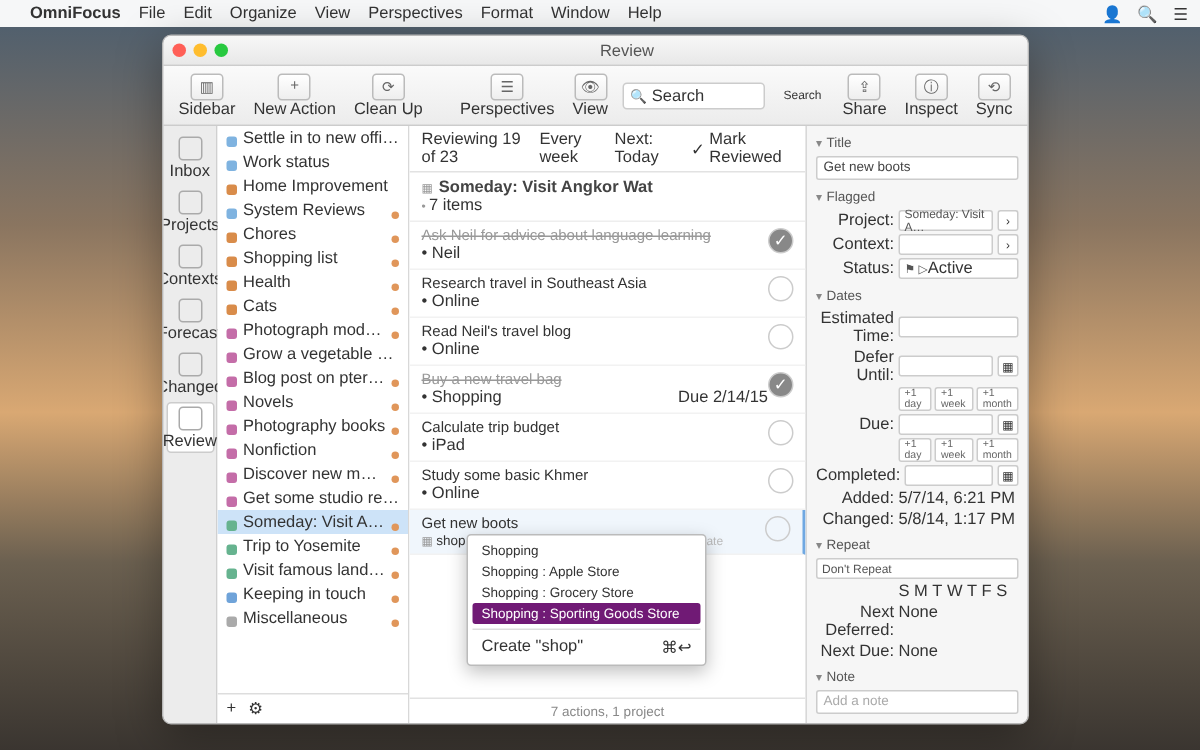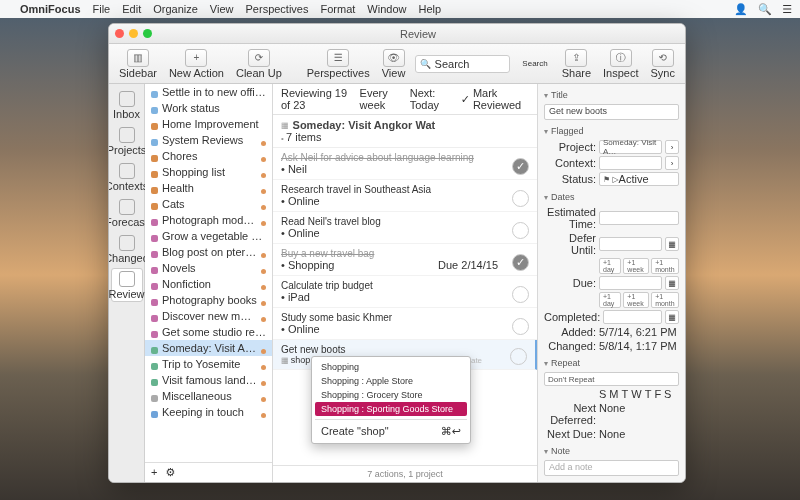--- a/index.html
+++ b/index.html
@@ -30,32 +30,32 @@
 .sitem .sic{width:7px;height:7px;border-radius:2px}
 .sitem .dot{width:5px;height:5px;border-radius:50%;background:#e0965a;margin-left:auto}
 .sidebar .sbfoot{margin-top:auto;border-top:1px solid #ddd;padding:3px 6px;display:flex;gap:8px;font-size:11px;color:#888}
 .main{flex:1;display:flex;flex-direction:column;background:#fff;overflow:hidden}
 .mhead{border-bottom:1px solid #e2e2e2;padding:3px 8px;display:flex;gap:6px;font-size:9px;color:#666;align-items:center}
 .mhead .mkrev{margin-left:auto;display:flex;gap:3px;align-items:center}
 .mtitle{padding:4px 8px;border-bottom:1px solid #eee}
 .mtitle .t{font-size:11px;font-weight:600;color:#444}
 .mtitle .sub{font-size:8px;color:#999}
 .tasks{flex:1;overflow-y:auto;position:relative}
-.task{padding:4px 8px;border-bottom:1px solid #f2f2f2;display:flex;align-items:flex-end;gap:14px}
+.task{padding:4px 8px;border-bottom:1px solid #f2f2f2;display:flex;align-items:flex-start;gap:0}
 .task .tc{flex:1}
 .task .tn{font-size:10px;color:#333}
 .task .tn.strike{text-decoration:line-through;color:#999}
 .task .tm{font-size:8px;color:#999}
 .task .chk{width:17px;height:17px;border:1px solid #ccc;border-radius:50%;display:flex;align-items:center;justify-content:center;font-size:11px;color:#888}
 .task .chk.done{background:#888;color:#fff}
 .task.sel{background:#f0f6fc;border-right:2px solid #6fa8e2}
 .task.sel input{border:none;outline:none;font-size:9px;background:transparent;width:60px}
 .dropdown{position:absolute;left:38px;top:208px;width:160px;background:#fff;border:1px solid #bbb;border-radius:3px;box-shadow:0 4px 12px rgba(0,0,0,.25);z-index:10;padding:3px}
 .dropdown .di{padding:2px 6px;font-size:9px;color:#333}
-.dropdown .di.sel{background:#be185d;color:#fff;border-radius:2px}
+.dropdown .di.sel{background:#701a75;color:#fff;border-radius:2px}
 .dropdown .dsep{height:1px;background:#ddd;margin:3px 0}
 .dropdown .dc{padding:2px 6px;font-size:9px;display:flex;justify-content:space-between;color:#333}
 .mfoot{border-top:1px solid #e2e2e2;padding:3px;text-align:center;font-size:9px;color:#888}
 .inspector{width:148px;background:#f6f6f6;border-left:1px solid #d8d8d8;overflow-y:auto;padding:4px 6px;display:flex;flex-direction:column;gap:4px}
 .isec{display:flex;flex-direction:column;gap:2px}
 .ishdr{font-size:9px;color:#555;display:flex;align-items:center;gap:3px;padding:2px 0}
 .ishdr::before{content:"▾";font-size:8px;color:#888}
 .ifield{height:16px;border:1px solid #ccc;border-radius:2px;background:#fff;padding:1px 4px;font-size:9px;color:#444}
 .irow{display:flex;gap:3px;align-items:center;font-size:8px;color:#666}
 .irow .lbl{flex:0 0 52px;text-align:right}
@@ -222,26 +222,26 @@
           <span style="overflow:hidden;text-overflow:ellipsis;white-space:nowrap;flex:1">Blog post on pterosaurs</span>
           <span class="dot"></span>
         </div>
         <div class="sitem">
           <span class="sic" style="background:#c46da8"></span>
           <span style="overflow:hidden;text-overflow:ellipsis;white-space:nowrap;flex:1">Novels</span>
           <span class="dot"></span>
         </div>
         <div class="sitem">
           <span class="sic" style="background:#c46da8"></span>
+          <span style="overflow:hidden;text-overflow:ellipsis;white-space:nowrap;flex:1">Photography books</span>
+          <span class="dot"></span>
+        </div>
+        <div class="sitem">
+          <span class="sic" style="background:#c46da8"></span>
           <span style="overflow:hidden;text-overflow:ellipsis;white-space:nowrap;flex:1">Nonfiction</span>
-          <span class="dot"></span>
-        </div>
-        <div class="sitem">
-          <span class="sic" style="background:#c46da8"></span>
-          <span style="overflow:hidden;text-overflow:ellipsis;white-space:nowrap;flex:1">Photography books</span>
           <span class="dot"></span>
         </div>
         <div class="sitem">
           <span class="sic" style="background:#c46da8"></span>
           <span style="overflow:hidden;text-overflow:ellipsis;white-space:nowrap;flex:1">Discover new music</span>
           <span class="dot"></span>
         </div>
         <div class="sitem">
           <span class="sic" style="background:#c46da8"></span>
           <span style="overflow:hidden;text-overflow:ellipsis;white-space:nowrap;flex:1">Get some studio rehearsal time</span>
@@ -255,27 +255,27 @@
           <span class="sic" style="background:#66b38f"></span>
           <span style="overflow:hidden;text-overflow:ellipsis;white-space:nowrap;flex:1">Trip to Yosemite</span>
           <span class="dot"></span>
         </div>
         <div class="sitem">
           <span class="sic" style="background:#66b38f"></span>
           <span style="overflow:hidden;text-overflow:ellipsis;white-space:nowrap;flex:1">Visit famous landmarks</span>
           <span class="dot"></span>
         </div>
         <div class="sitem">
+          <span class="sic" style="background:#6fa3d9"></span>
+          <span style="overflow:hidden;text-overflow:ellipsis;white-space:nowrap;flex:1">Keeping in touch</span>
+          <span class="dot"></span>
+        </div>
+        <div class="sitem">
           <span class="sic" style="background:#aaa"></span>
           <span style="overflow:hidden;text-overflow:ellipsis;white-space:nowrap;flex:1">Miscellaneous</span>
-          <span class="dot"></span>
-        </div>
-        <div class="sitem">
-          <span class="sic" style="background:#6fa3d9"></span>
-          <span style="overflow:hidden;text-overflow:ellipsis;white-space:nowrap;flex:1">Keeping in touch</span>
           <span class="dot"></span>
         </div>
         <div class="sbfoot">
           <span>+</span>
           <span>⚙</span>
         </div>
       </div>
 
     <div class="main">
       <div class="mhead">

